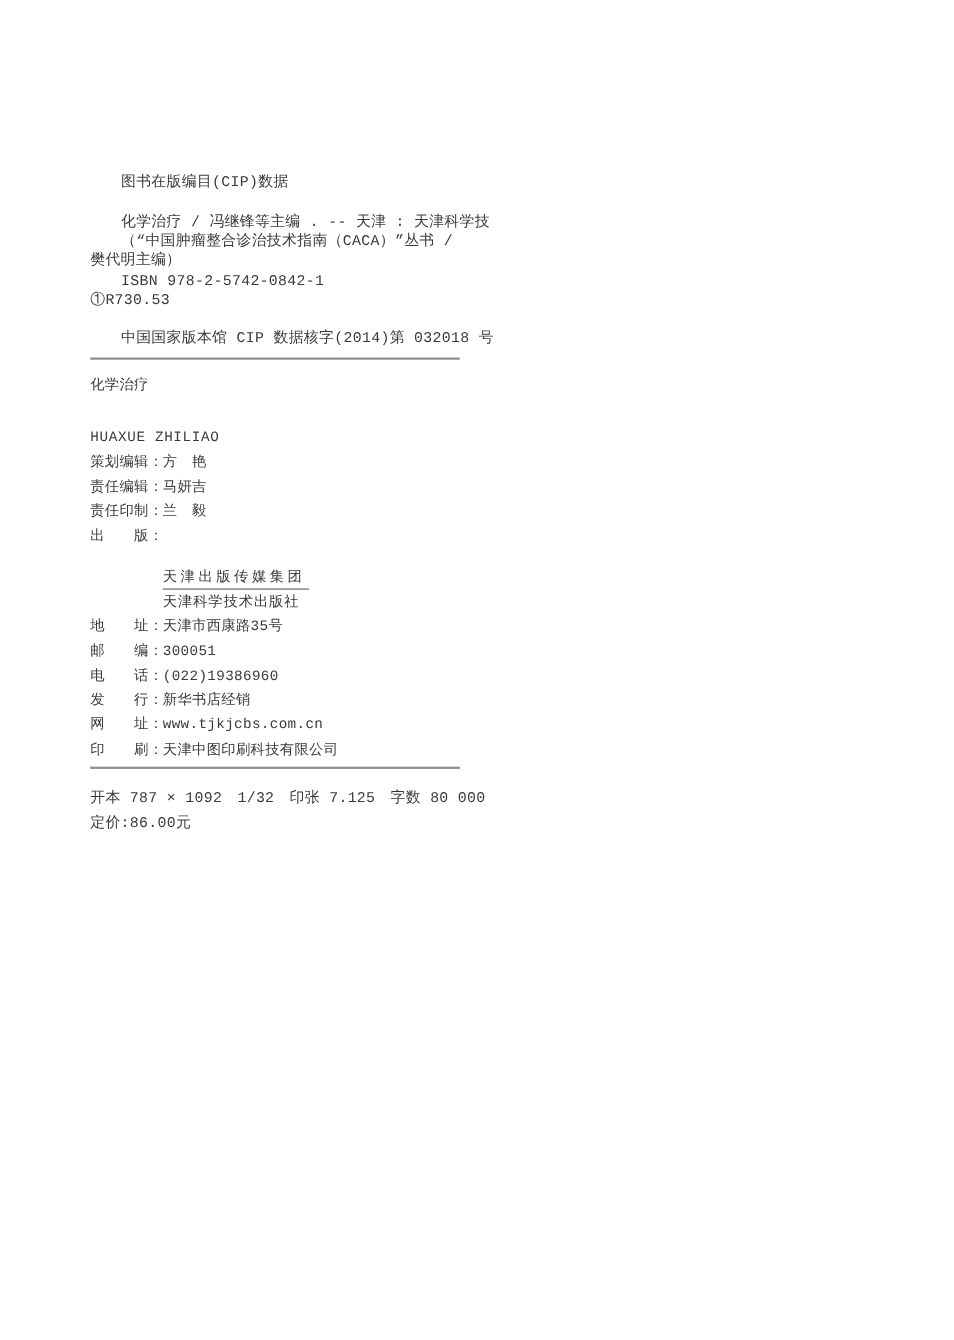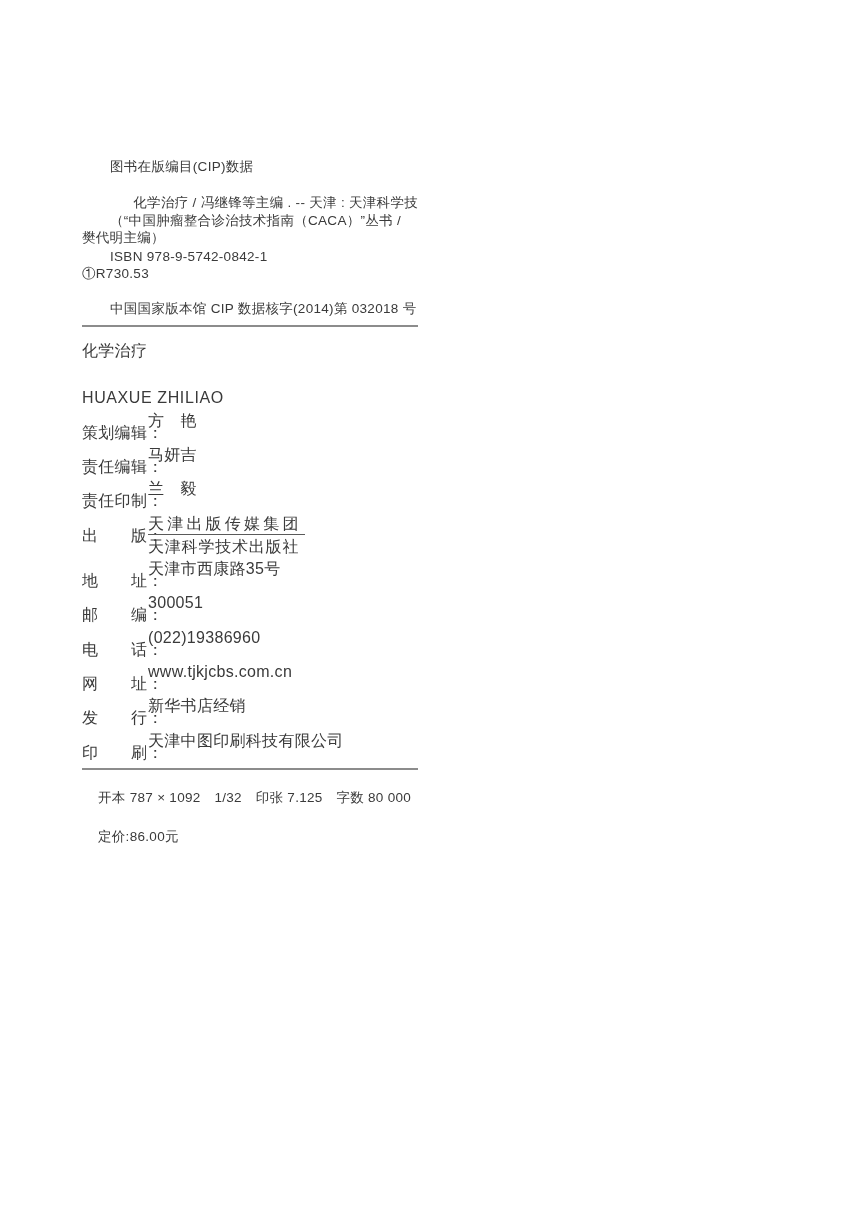--- a/index.html
+++ b/index.html
@@ -6,21 +6,21 @@
     margin: 0;
     padding: 0;
     background: #ffffff;
   }
   .page {
     position: relative;
     width: 867px;
     height: 1218px;
     background: #ffffff;
     overflow: hidden;
-    font-family: Liberation Sans, sans-serif;
+    font-family: Liberation Mono, monospace;
     color: #3a3a3a;
   }
   .content {
     position: absolute;
     left: 82px;
     top: 158px;
     width: 336px;
   }
   
   .cip p {
@@ -40,69 +40,69 @@
     background: #8c8c8c;
     border: none;
     margin: 0;
   }
   .rule-top { margin-top: 8px; }
   .rule-bottom { margin-top: 4px; }
   
   .pub { margin-top: 13px; }
   .pub .line, .pub .row {
     margin: 0;
-    font-size: 16px;
+    font-size: 13px;
     line-height: 22.3px;
     letter-spacing: 0.3px;
   }
   .pub .pinyin { letter-spacing: 0.6px; margin-top: 25px; }
   .row { display: flex; align-items: flex-start; }
   .row .label {
     flex: 0 0 66px;
     width: 66px;
     display: inline-block;
     white-space: nowrap;
-    margin-top: 12px;
   }
   .row .value { white-space: nowrap; }
   .pub-values { display: inline-block; vertical-align: top; }
   .pub-top {
     display: block;
     border-bottom: 1.4px solid #5a5a5a;
     letter-spacing: 3.2px;
     padding-right: 3px;
     line-height: 21.5px;
+    margin-top: 37px;
   }
   .pub-bottom {
     display: block;
     letter-spacing: 0.8px;
     line-height: 23px;
   }
   
   .printinfo { margin-top: 16px; }
   .printinfo p {
-    margin: 16px;
+    margin: 0;
     font-size: 13.5px;
     line-height: 23.5px;
     letter-spacing: 0.3px;
     white-space: nowrap;
   }
 </style>
 </head>
 <body>
 
 <div class="page">
   <div class="content">
 
     <section class="cip">
       <p class="indent">图书在版编目(CIP)数据</p>
       <p class="indent gap-lg">化学治疗 / 冯继锋等主编 . -- 天津 : 天津科学技</p>
       <p class="indent">（“中国肿瘤整合诊治技术指南（CACA）”丛书 /</p>
       <p>樊代明主编）</p>
-      <p class="indent gap-sm">ISBN 978-9-5742-0842-1</p>
+      <p class="indent gap-sm">ISBN 978-2-5742-0842-1</p>
       <p>①R730.53</p>
       <p class="indent gap-md">中国国家版本馆 CIP 数据核字(2014)第 032018 号</p>
     </section>
 
     <div class="rule rule-top"></div>
 
     <section class="pub">
       <p class="line">化学治疗</p>
       <p class="line pinyin">HUAXUE ZHILIAO</p>
 
@@ -133,26 +133,26 @@
       </div>
       <div class="row">
         <span class="label">邮　　编：</span>
         <span class="value">300051</span>
       </div>
       <div class="row">
         <span class="label">电　　话：</span>
         <span class="value">(022)19386960</span>
       </div>
       <div class="row">
+        <span class="label">发　　行：</span>
+        <span class="value">新华书店经销</span>
+      </div>
+      <div class="row">
         <span class="label">网　　址：</span>
         <span class="value">www.tjkjcbs.com.cn</span>
-      </div>
-      <div class="row">
-        <span class="label">发　　行：</span>
-        <span class="value">新华书店经销</span>
       </div>
       <div class="row">
         <span class="label">印　　刷：</span>
         <span class="value">天津中图印刷科技有限公司</span>
       </div>
     </section>
 
     <div class="rule rule-bottom"></div>
 
     <section class="printinfo">

